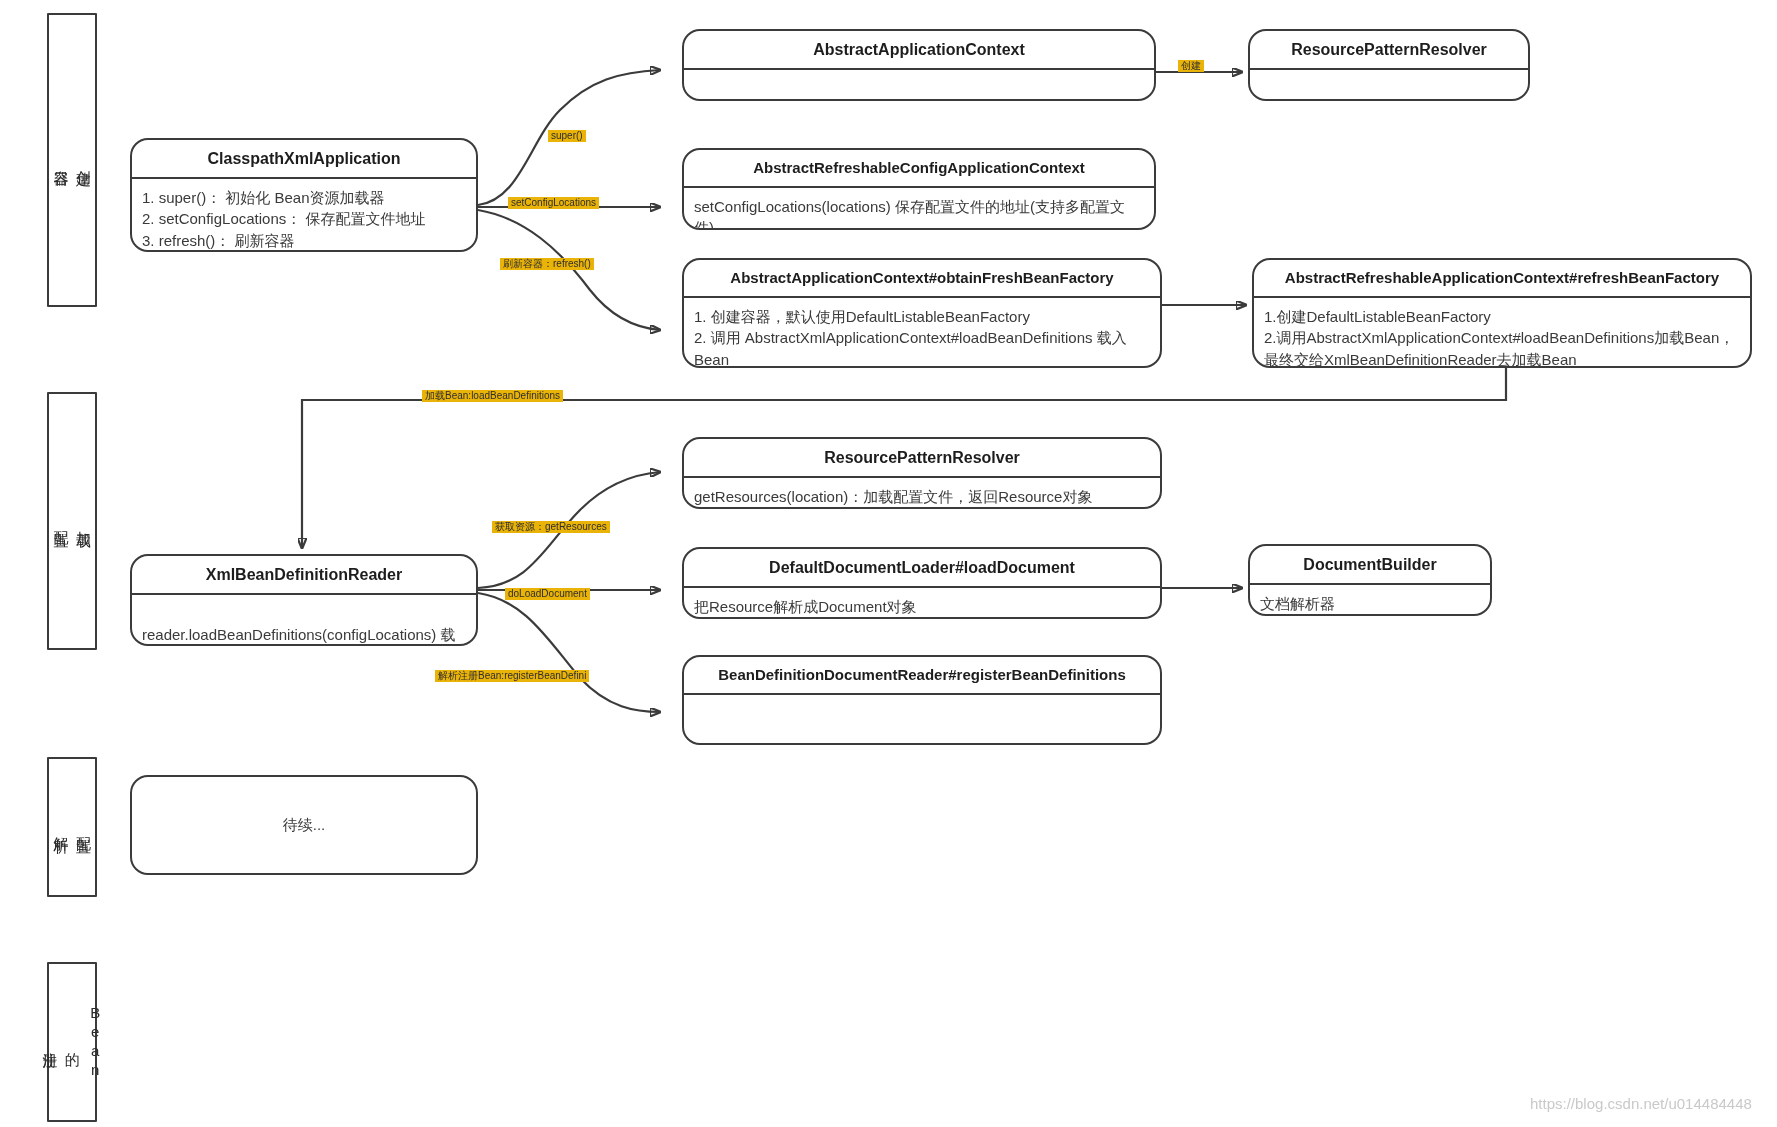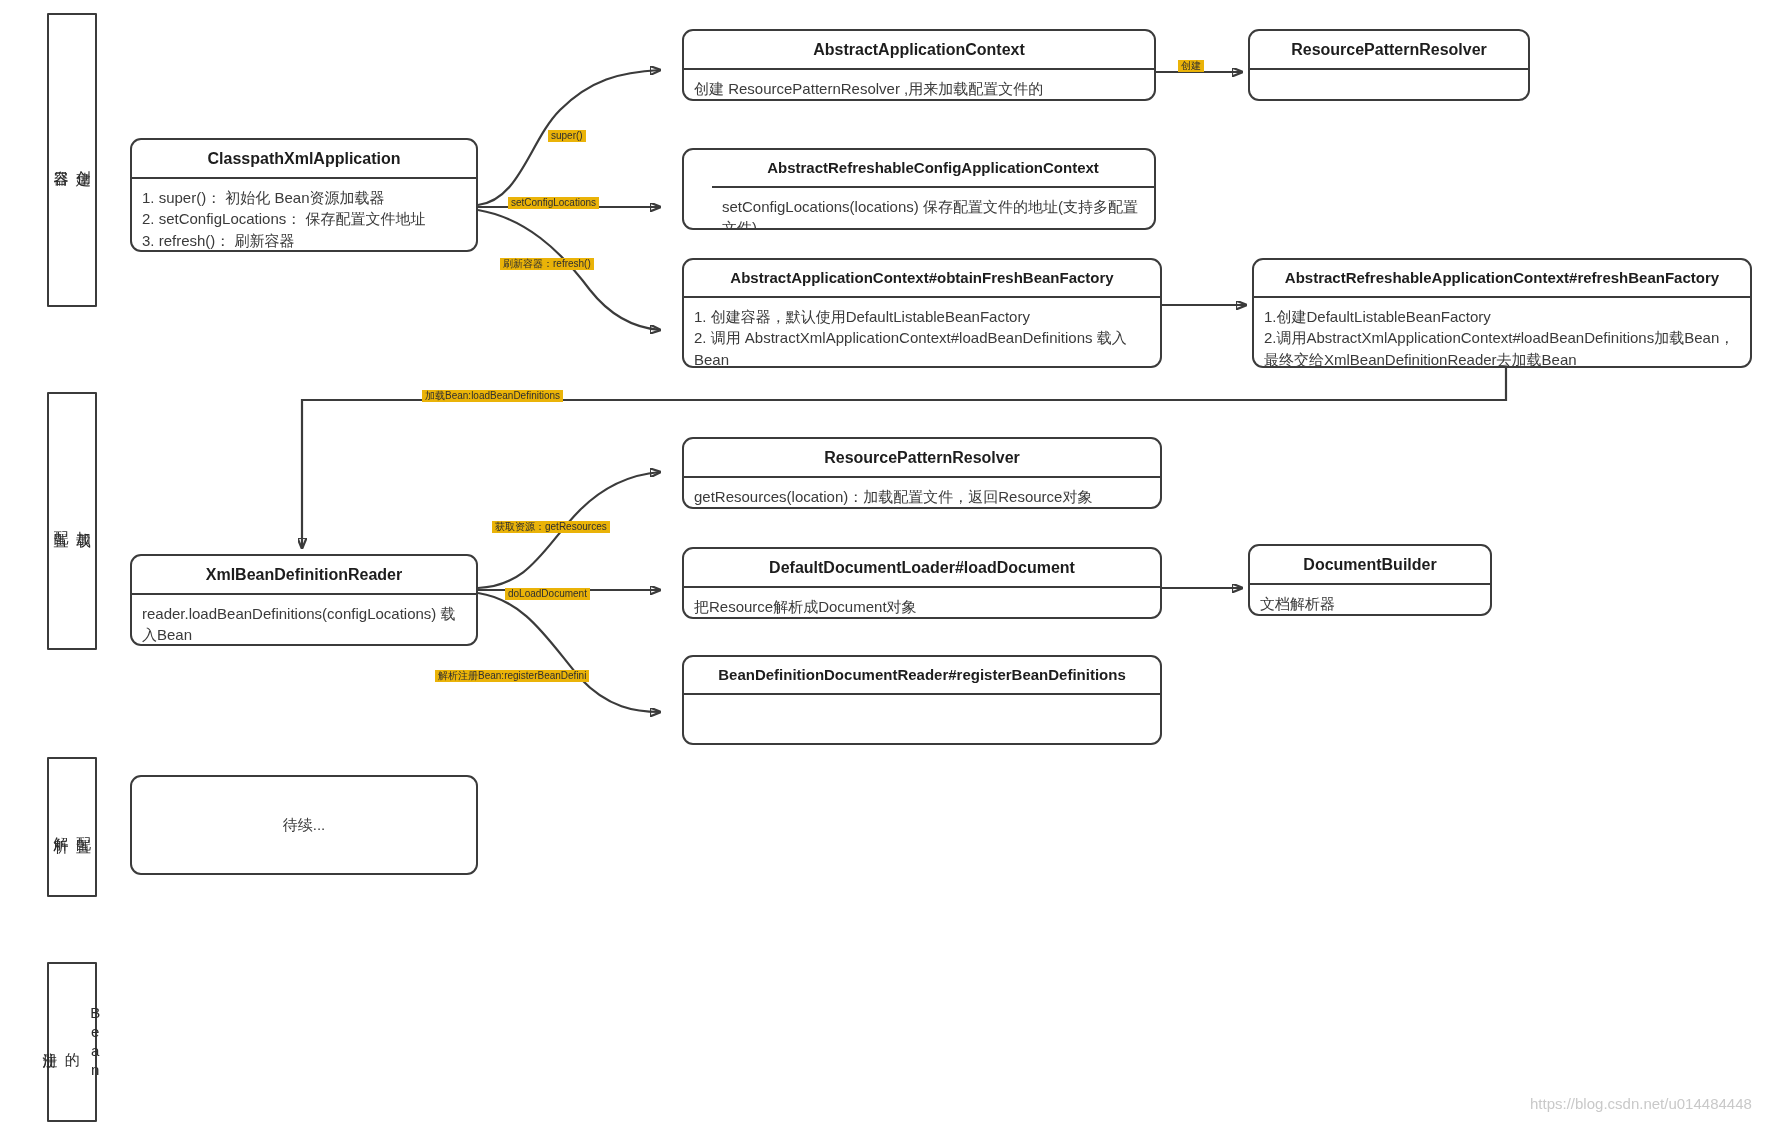--- a/index.html
+++ b/index.html
@@ -52,21 +52,21 @@
     letter-spacing: 2px;
     color: #2b2b2b;
     text-align: center;
     white-space: pre-line;
   }
   
   .node {
     position: absolute;
     box-sizing: border-box;
     border: 2px solid #3b3b3b;
-    border-radius: 11px;
+    border-radius: 18px;
     background: #ffffff;
     display: flex;
     flex-direction: column;
     overflow: hidden;
   }
   .node-title {
     font-weight: bold;
     font-size: 16px;
     text-align: center;
     padding: 9px 8px 9px 8px;
@@ -166,45 +166,44 @@
 
   <div class="node" style="left:130px; top:138px; width:348px; height:114px;">
     <div class="node-title">ClasspathXmlApplication</div>
     <div class="node-body">1. super()： 初始化 Bean资源加载器
 2. setConfigLocations： 保存配置文件地址
 3. refresh()： 刷新容器</div>
   </div>
 
   <div class="node" style="left:682px; top:29px; width:474px; height:72px;">
     <div class="node-title">AbstractApplicationContext</div>
-    <div class="node-body">创建 ResourcePatternResolver ,用来加载配置文件的</div>
   </div>
 
   <div class="node" style="left:1248px; top:29px; width:282px; height:72px;">
     <div class="node-title">ResourcePatternResolver</div>
   </div>
 
-  <div class="node" style="left:682px; top:148px; width:474px; height:82px;padding-left:28px;">
+  <div class="node" style="left:682px; top:148px; width:474px; height:82px;">
     <div class="node-title tight">AbstractRefreshableConfigApplicationContext</div>
     <div class="node-body">setConfigLocations(locations) 保存配置文件的地址(支持多配置文件)</div>
   </div>
 
   <div class="node" style="left:682px; top:258px; width:480px; height:110px;">
     <div class="node-title tight">AbstractApplicationContext#obtainFreshBeanFactory</div>
     <div class="node-body">1. 创建容器，默认使用DefaultListableBeanFactory
 2. 调用 AbstractXmlApplicationContext#loadBeanDefinitions 载入Bean</div>
   </div>
 
   <div class="node" style="left:1252px; top:258px; width:500px; height:110px;">
     <div class="node-title tight">AbstractRefreshableApplicationContext#refreshBeanFactory</div>
     <div class="node-body">1.创建DefaultListableBeanFactory
 2.调用AbstractXmlApplicationContext#loadBeanDefinitions加载Bean，最终交给XmlBeanDefinitionReader去加载Bean</div>
   </div>
 
-  <div class="node" style="left:130px; top:554px; width:348px; height:92px;">
+  <div class="node" style="left:130px; top:554px; width:348px; height:92px;gap:21px;">
     <div class="node-title">XmlBeanDefinitionReader</div>
     <div class="node-body">reader.loadBeanDefinitions(configLocations) 载入Bean</div>
   </div>
 
   <div class="node" style="left:682px; top:437px; width:480px; height:72px;">
     <div class="node-title">ResourcePatternResolver</div>
     <div class="node-body">getResources(location)：加载配置文件，返回Resource对象</div>
   </div>
 
   <div class="node" style="left:682px; top:547px; width:480px; height:72px;">

